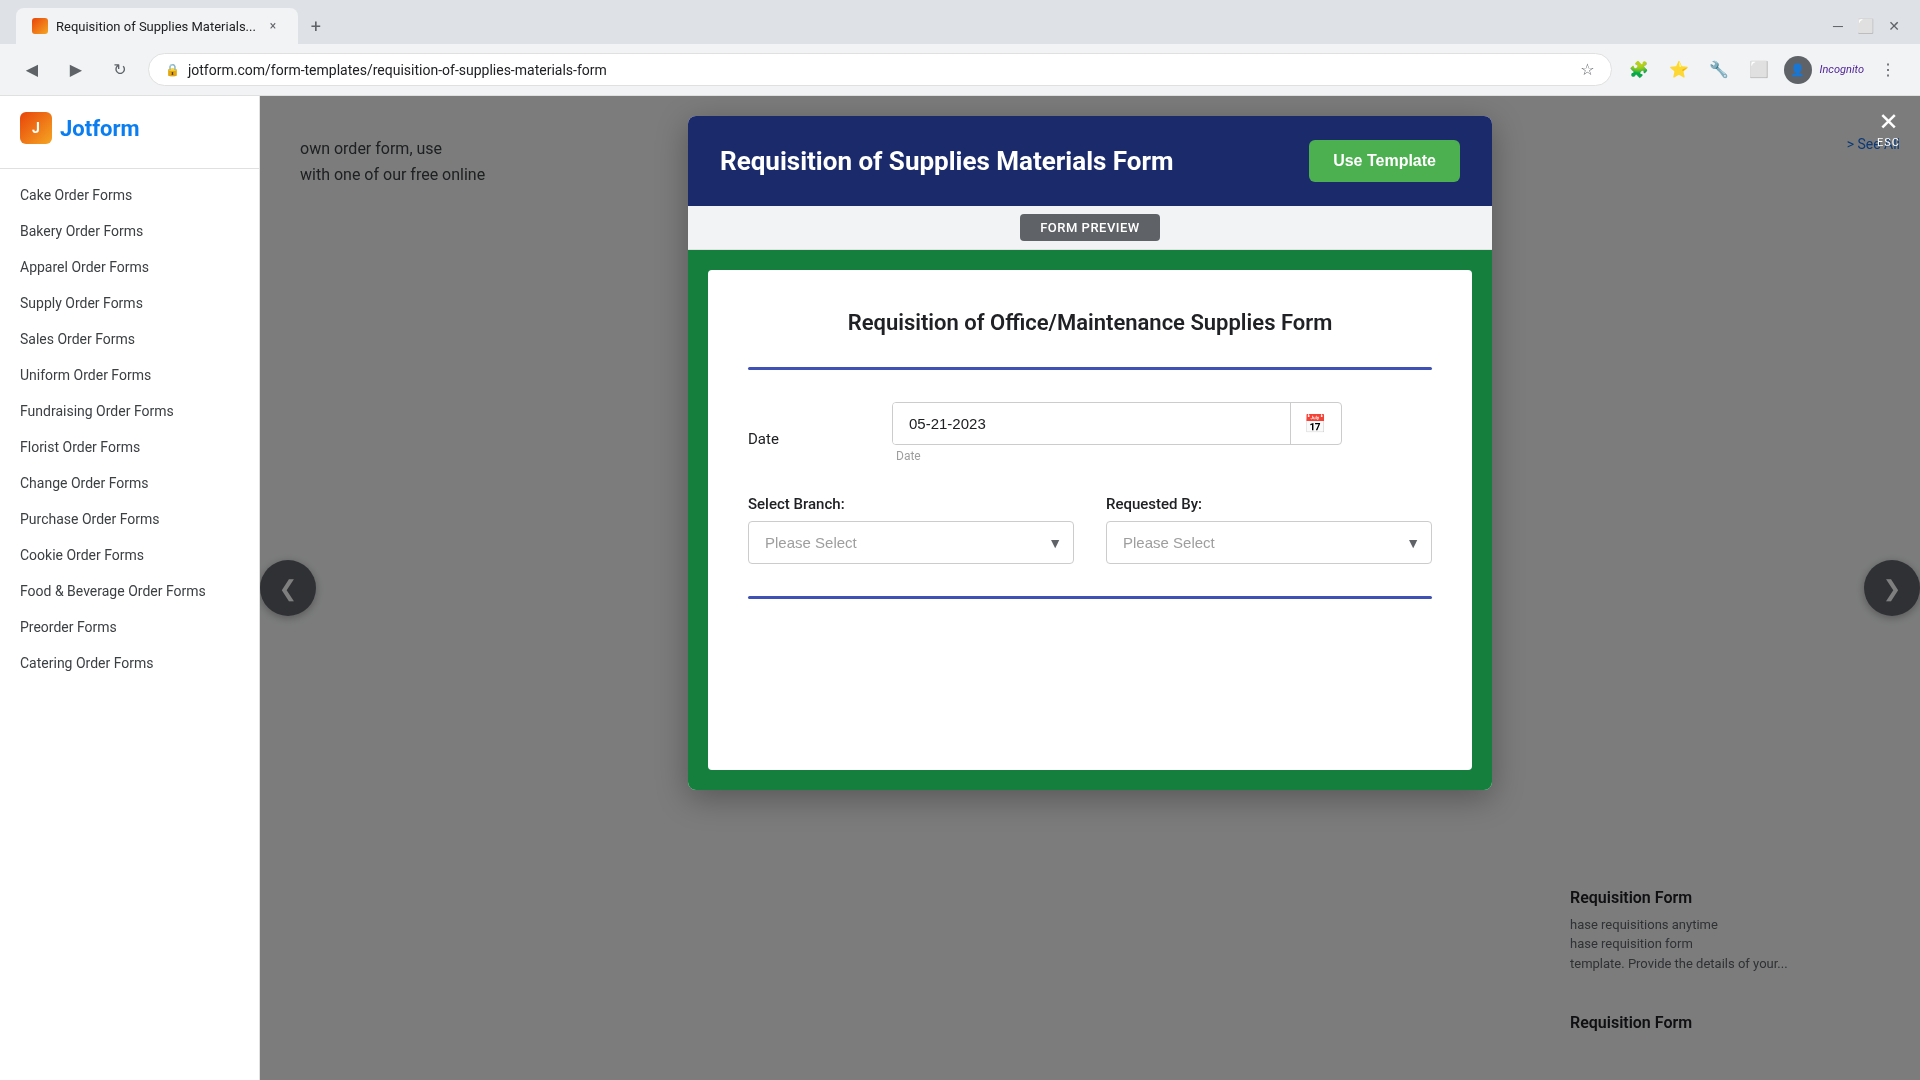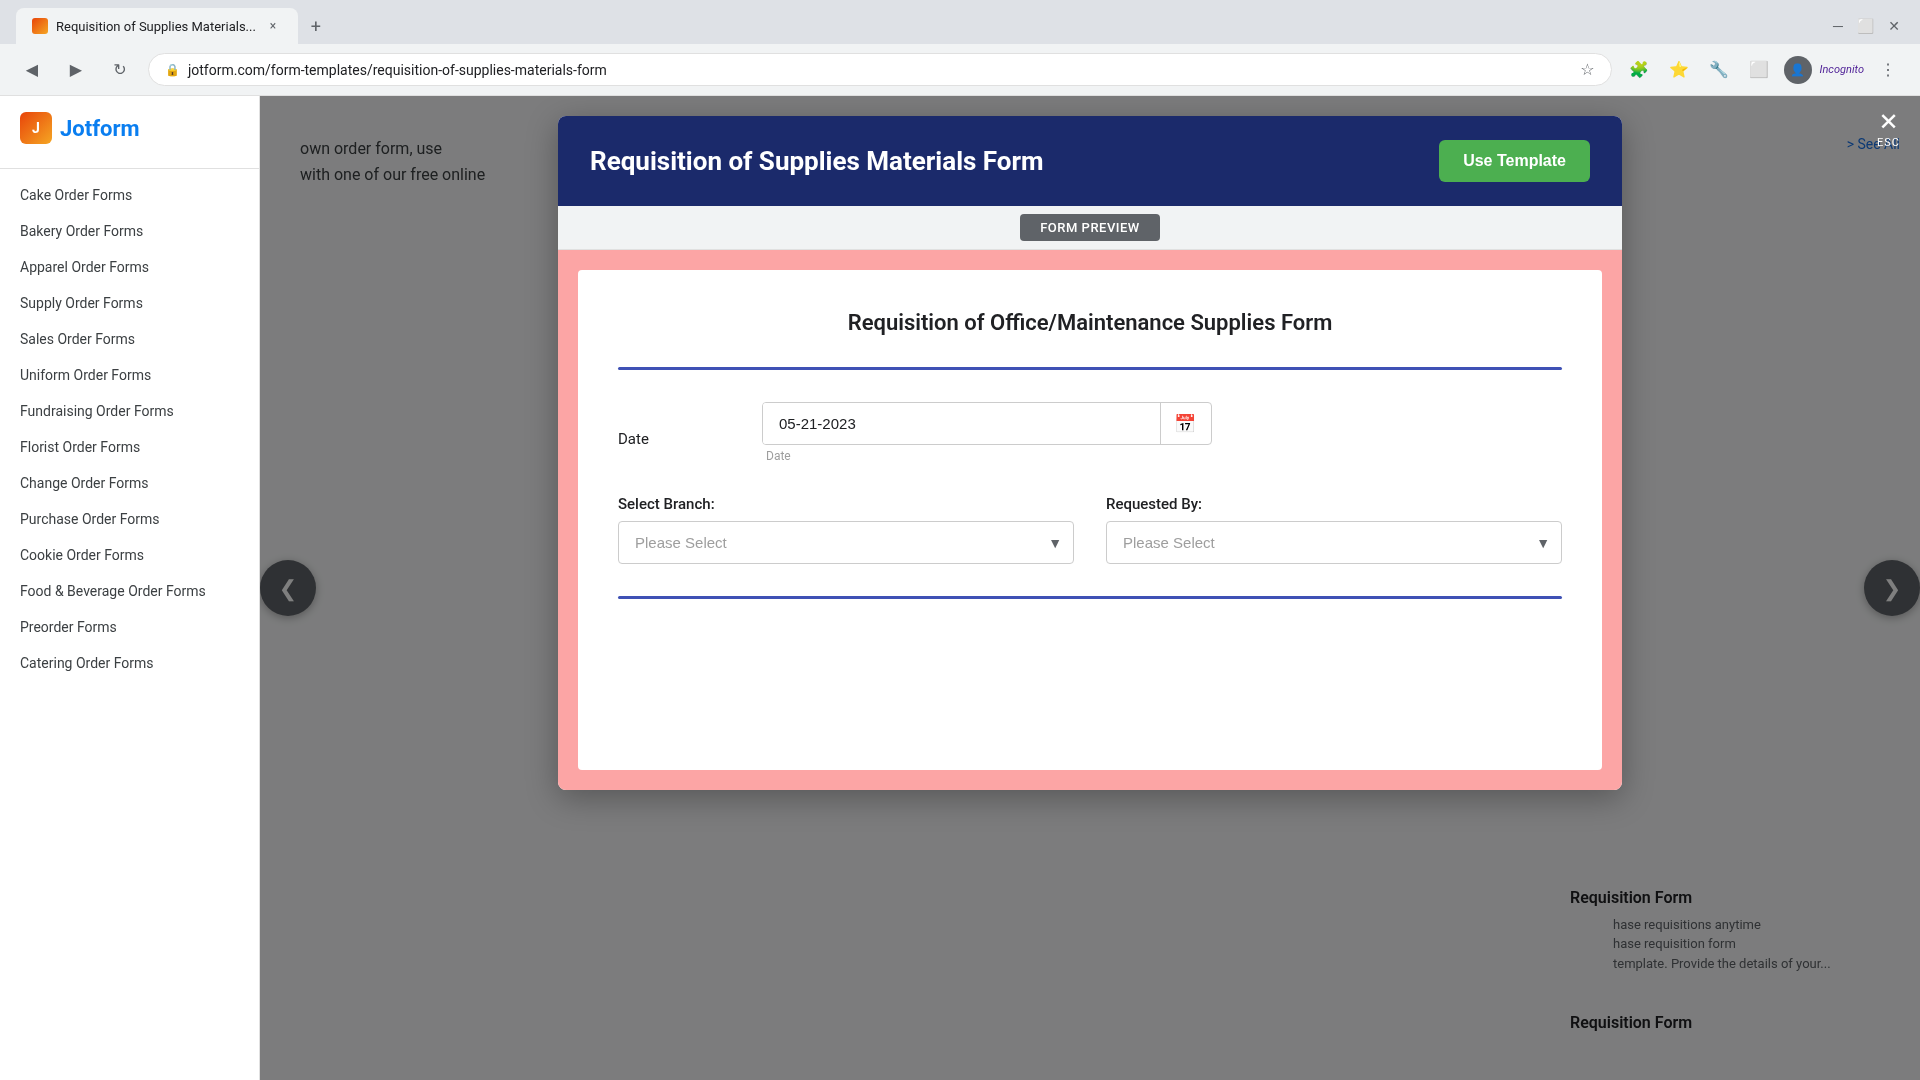--- a/index.html
+++ b/index.html
@@ -296,39 +296,38 @@
       font-size: 16px;
       font-weight: 600;
       color: #202124;
       margin-bottom: 8px;
     }
 
     .bg-card-text {
       font-size: 14px;
       color: #5f6368;
       line-height: 1.5;
-      margin-left: 43px;
     }
 
     
     .modal-overlay {
       position: absolute;
       inset: 0;
       background: rgba(0, 0, 0, 0.5);
       display: flex;
       align-items: flex-start;
       justify-content: center;
       padding-top: 20px;
       z-index: 10;
     }
 
     .modal {
       background: white;
       border-radius: 8px;
-      width: 1064px;
+      width: 804px;
       max-height: 700px;
       overflow: hidden;
       box-shadow: 0 8px 32px rgba(0,0,0,0.3);
       position: relative;
     }
 
     
     .modal-header {
       background: #1b2a6b;
       padding: 24px 32px;
@@ -392,21 +391,21 @@
       color: white;
       padding: 6px 20px;
       border-radius: 4px;
       font-size: 13px;
       font-weight: 500;
       letter-spacing: 0.5px;
     }
 
     
     .modal-body {
-      background: #fca5a5;
+      background: #15803d;
       padding: 20px;
       max-height: 560px;
       overflow-y: auto;
       position: relative;
     }
 
     
     .modal-body::-webkit-scrollbar { width: 8px; }
     .modal-body::-webkit-scrollbar-track { background: #f1f1f1; }
     .modal-body::-webkit-scrollbar-thumb { background: #bbb; border-radius: 4px; }

